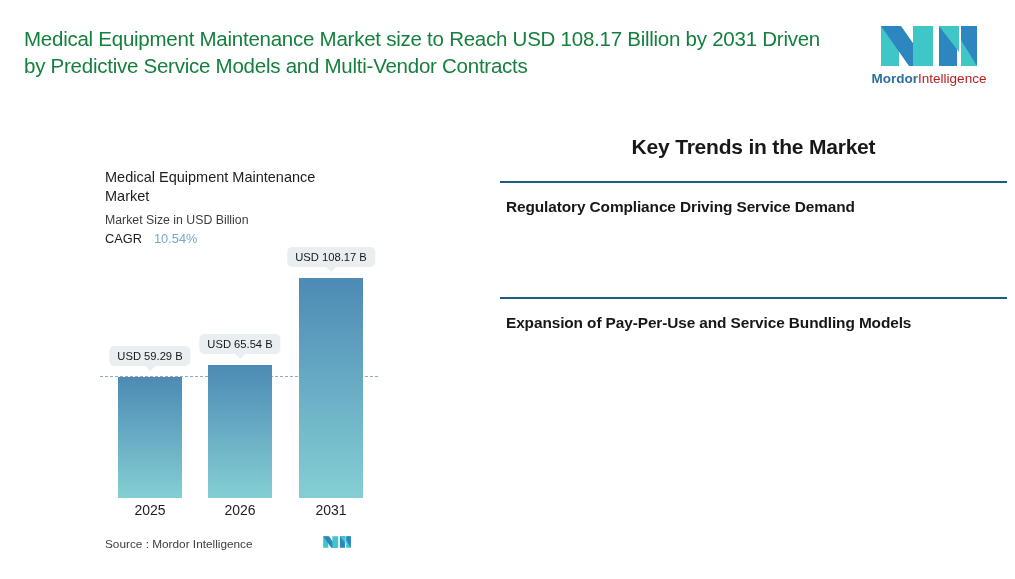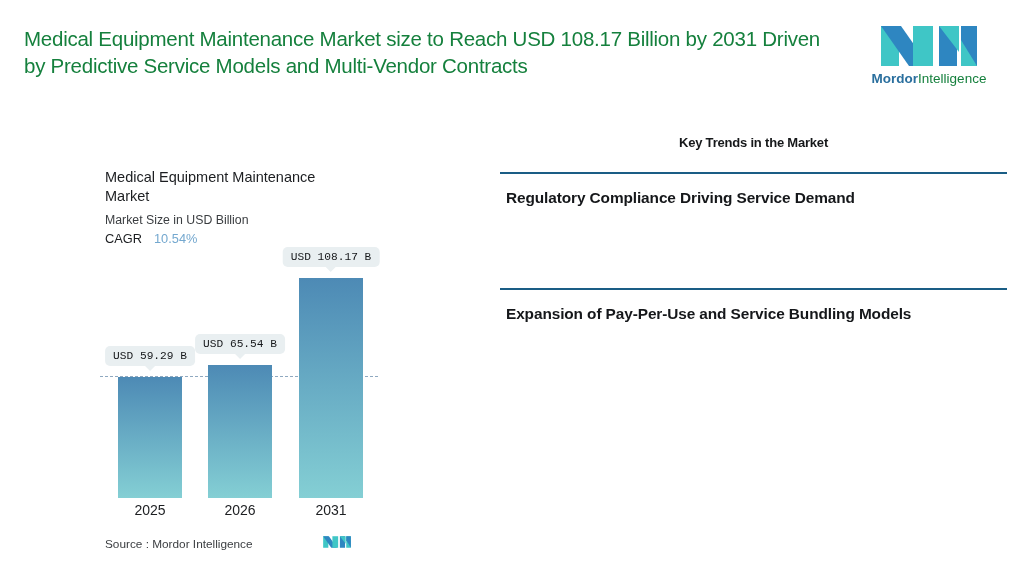--- a/index.html
+++ b/index.html
@@ -44,21 +44,21 @@
     width: 104px;
     height: 48px;
   }
   #brand-wordmark {
     margin-top: 2px;
     font-size: 13.5px;
     line-height: 1;
     white-space: nowrap;
   }
   .brand-bold { font-weight: bold; color: #2a6f9e; }
-  .brand-light { font-weight: normal; color: #15803d; }
+  .brand-light { font-weight: normal; color: #b91c1c; }
 
   
   #chart-block {
     position: absolute;
     left: 105px;
     top: 168px;
     width: 300px;
   }
   #chart-title {
     font-size: 14.5px;
@@ -105,21 +105,20 @@
     position: absolute;
     left: 50%;
     transform: translateX(-50%);
     background: #e9eff1;
     border-radius: 5px;
     padding: 4px 8px 4px 8px;
     font-size: 11.2px;
     color: #15171a;
     white-space: nowrap;
     line-height: 1.1;
-    font-family: Liberation Mono, monospace;
   }
   .value-pill::after {
     content: "";
     position: absolute;
     left: 50%;
     bottom: -5px;
     transform: translateX(-50%);
     width: 0;
     height: 0;
     border-left: 6px solid transparent;
@@ -163,21 +162,21 @@
 
   
   #panel {
     position: absolute;
     left: 500px;
     top: 135px;
     width: 507px;
   }
   #panel-heading {
     text-align: center;
-    font-size: 13px;
+    font-size: 21px;
     font-weight: bold;
     letter-spacing: -0.2px;
     color: #16181a;
     margin-bottom: 22px;
   }
   .trend-item {
     border-top: 2.2px solid #1a5d85;
     padding-top: 13px;
     box-sizing: border-box;
   }

